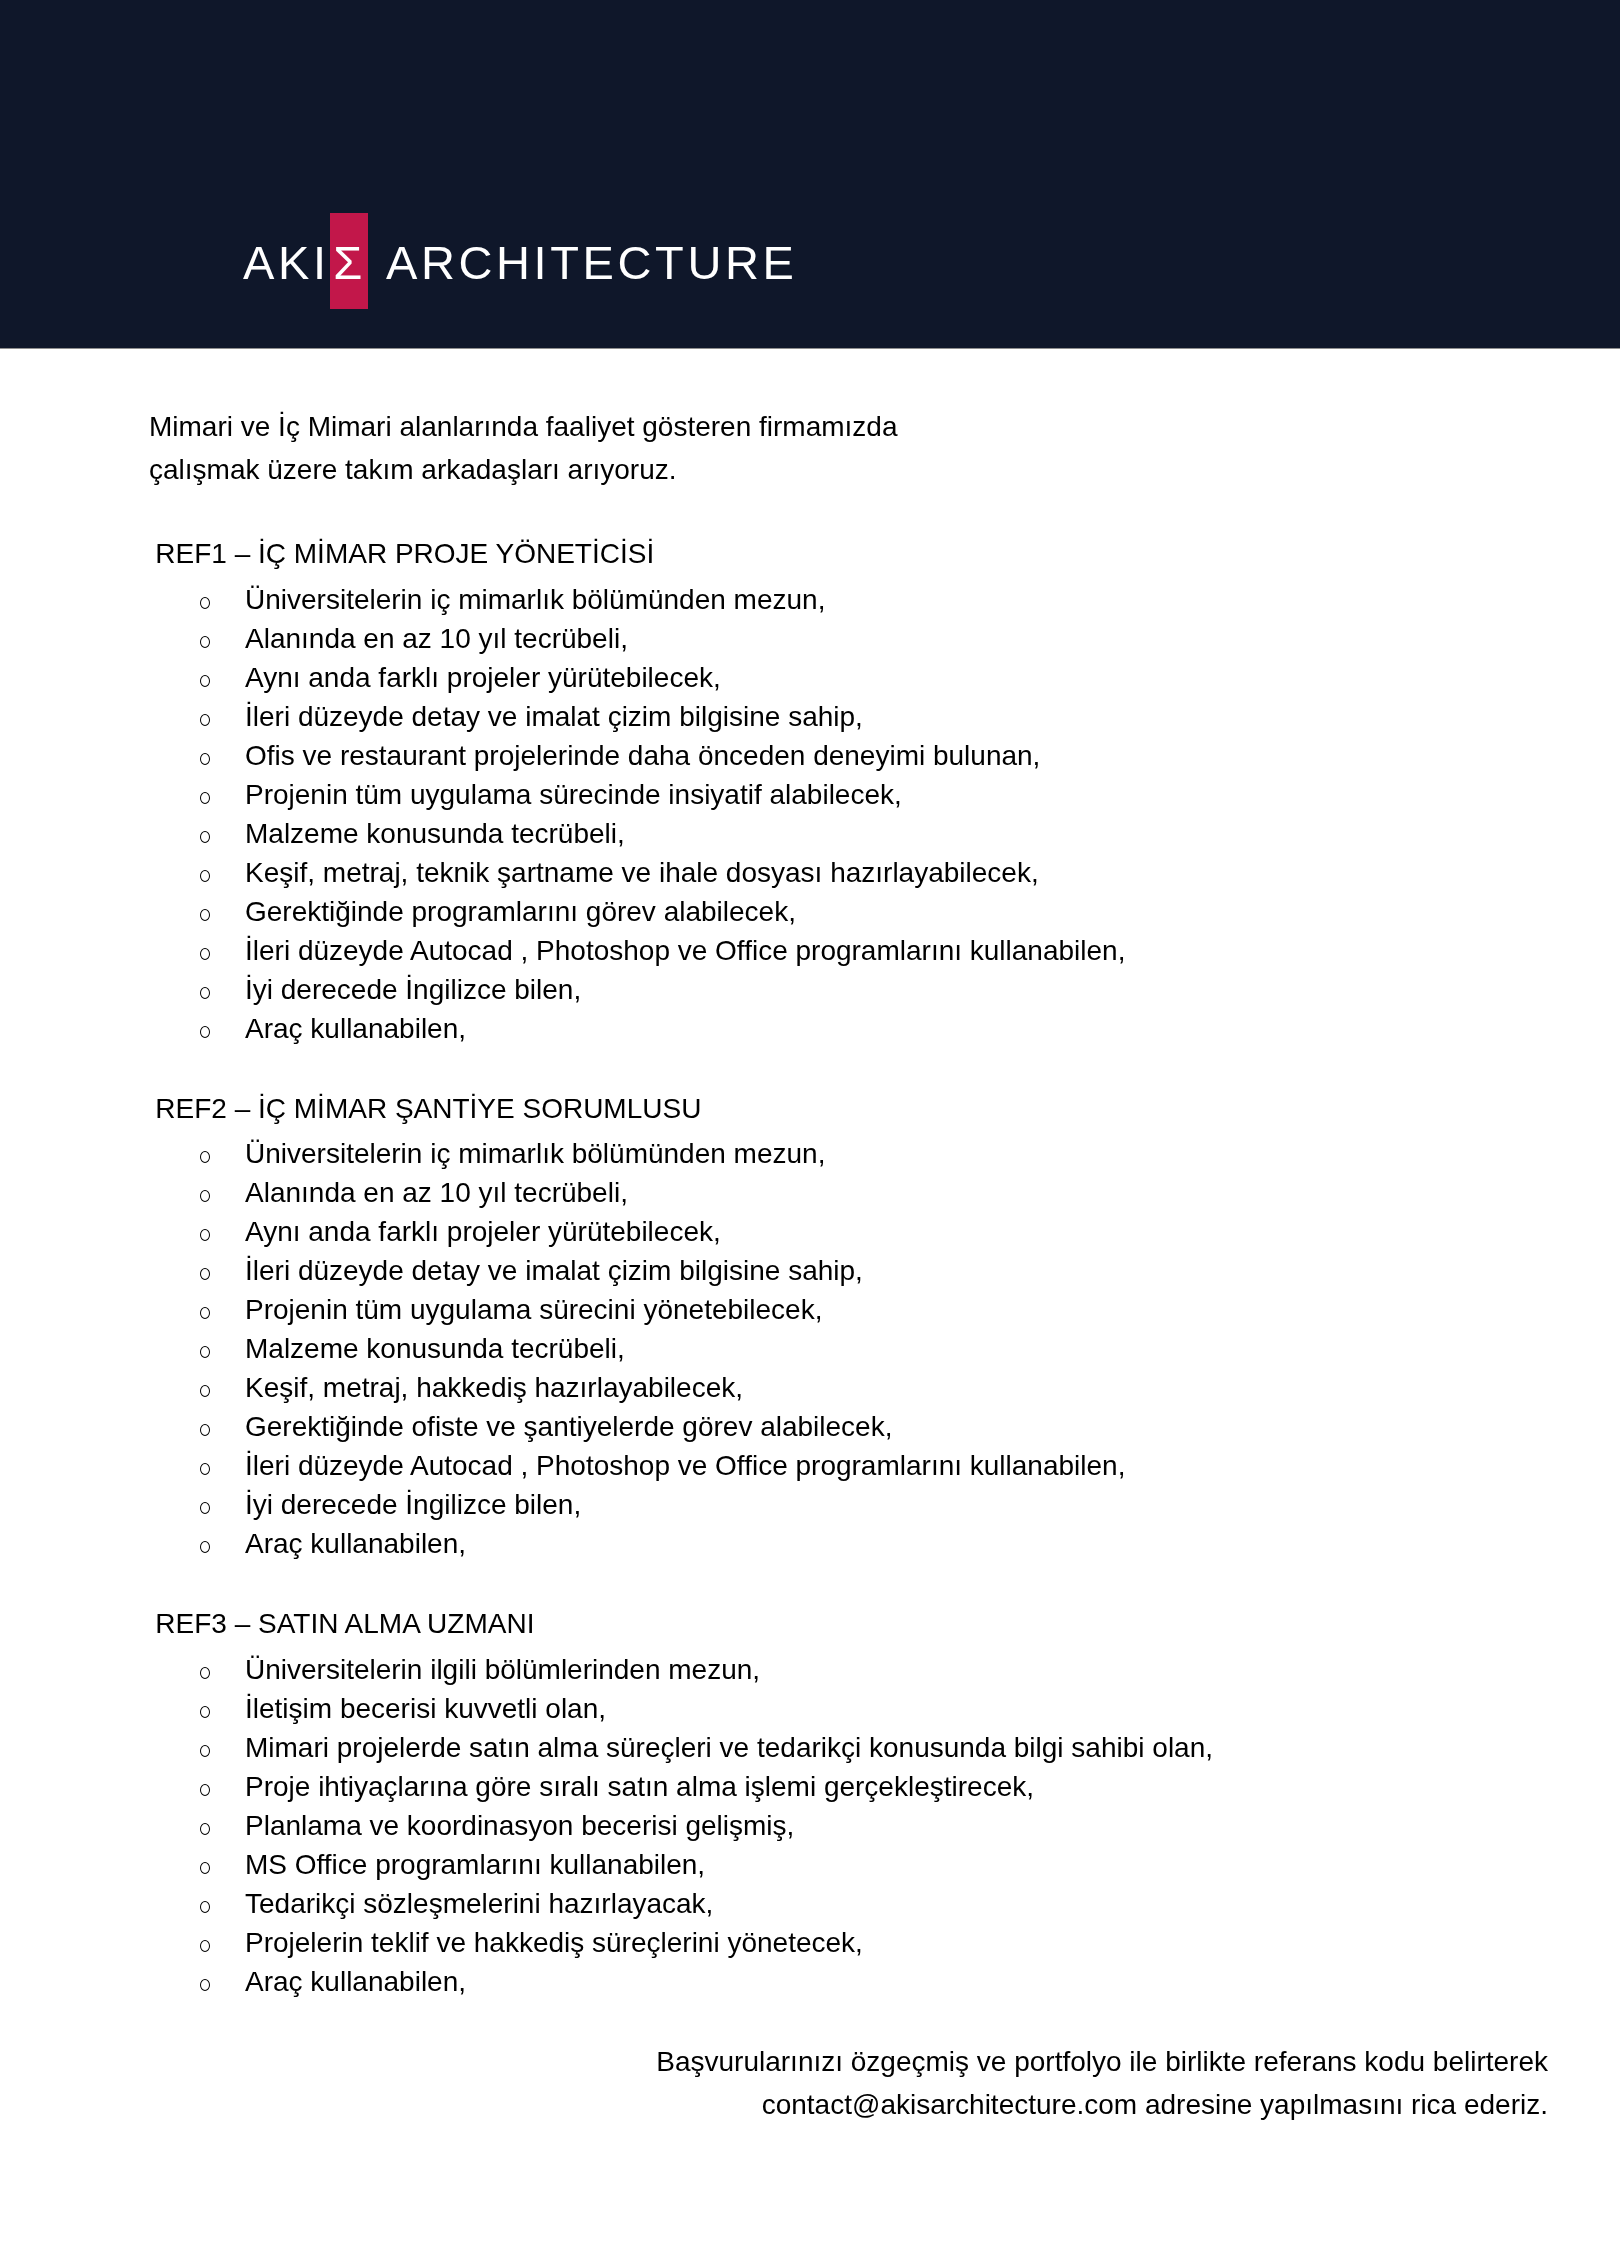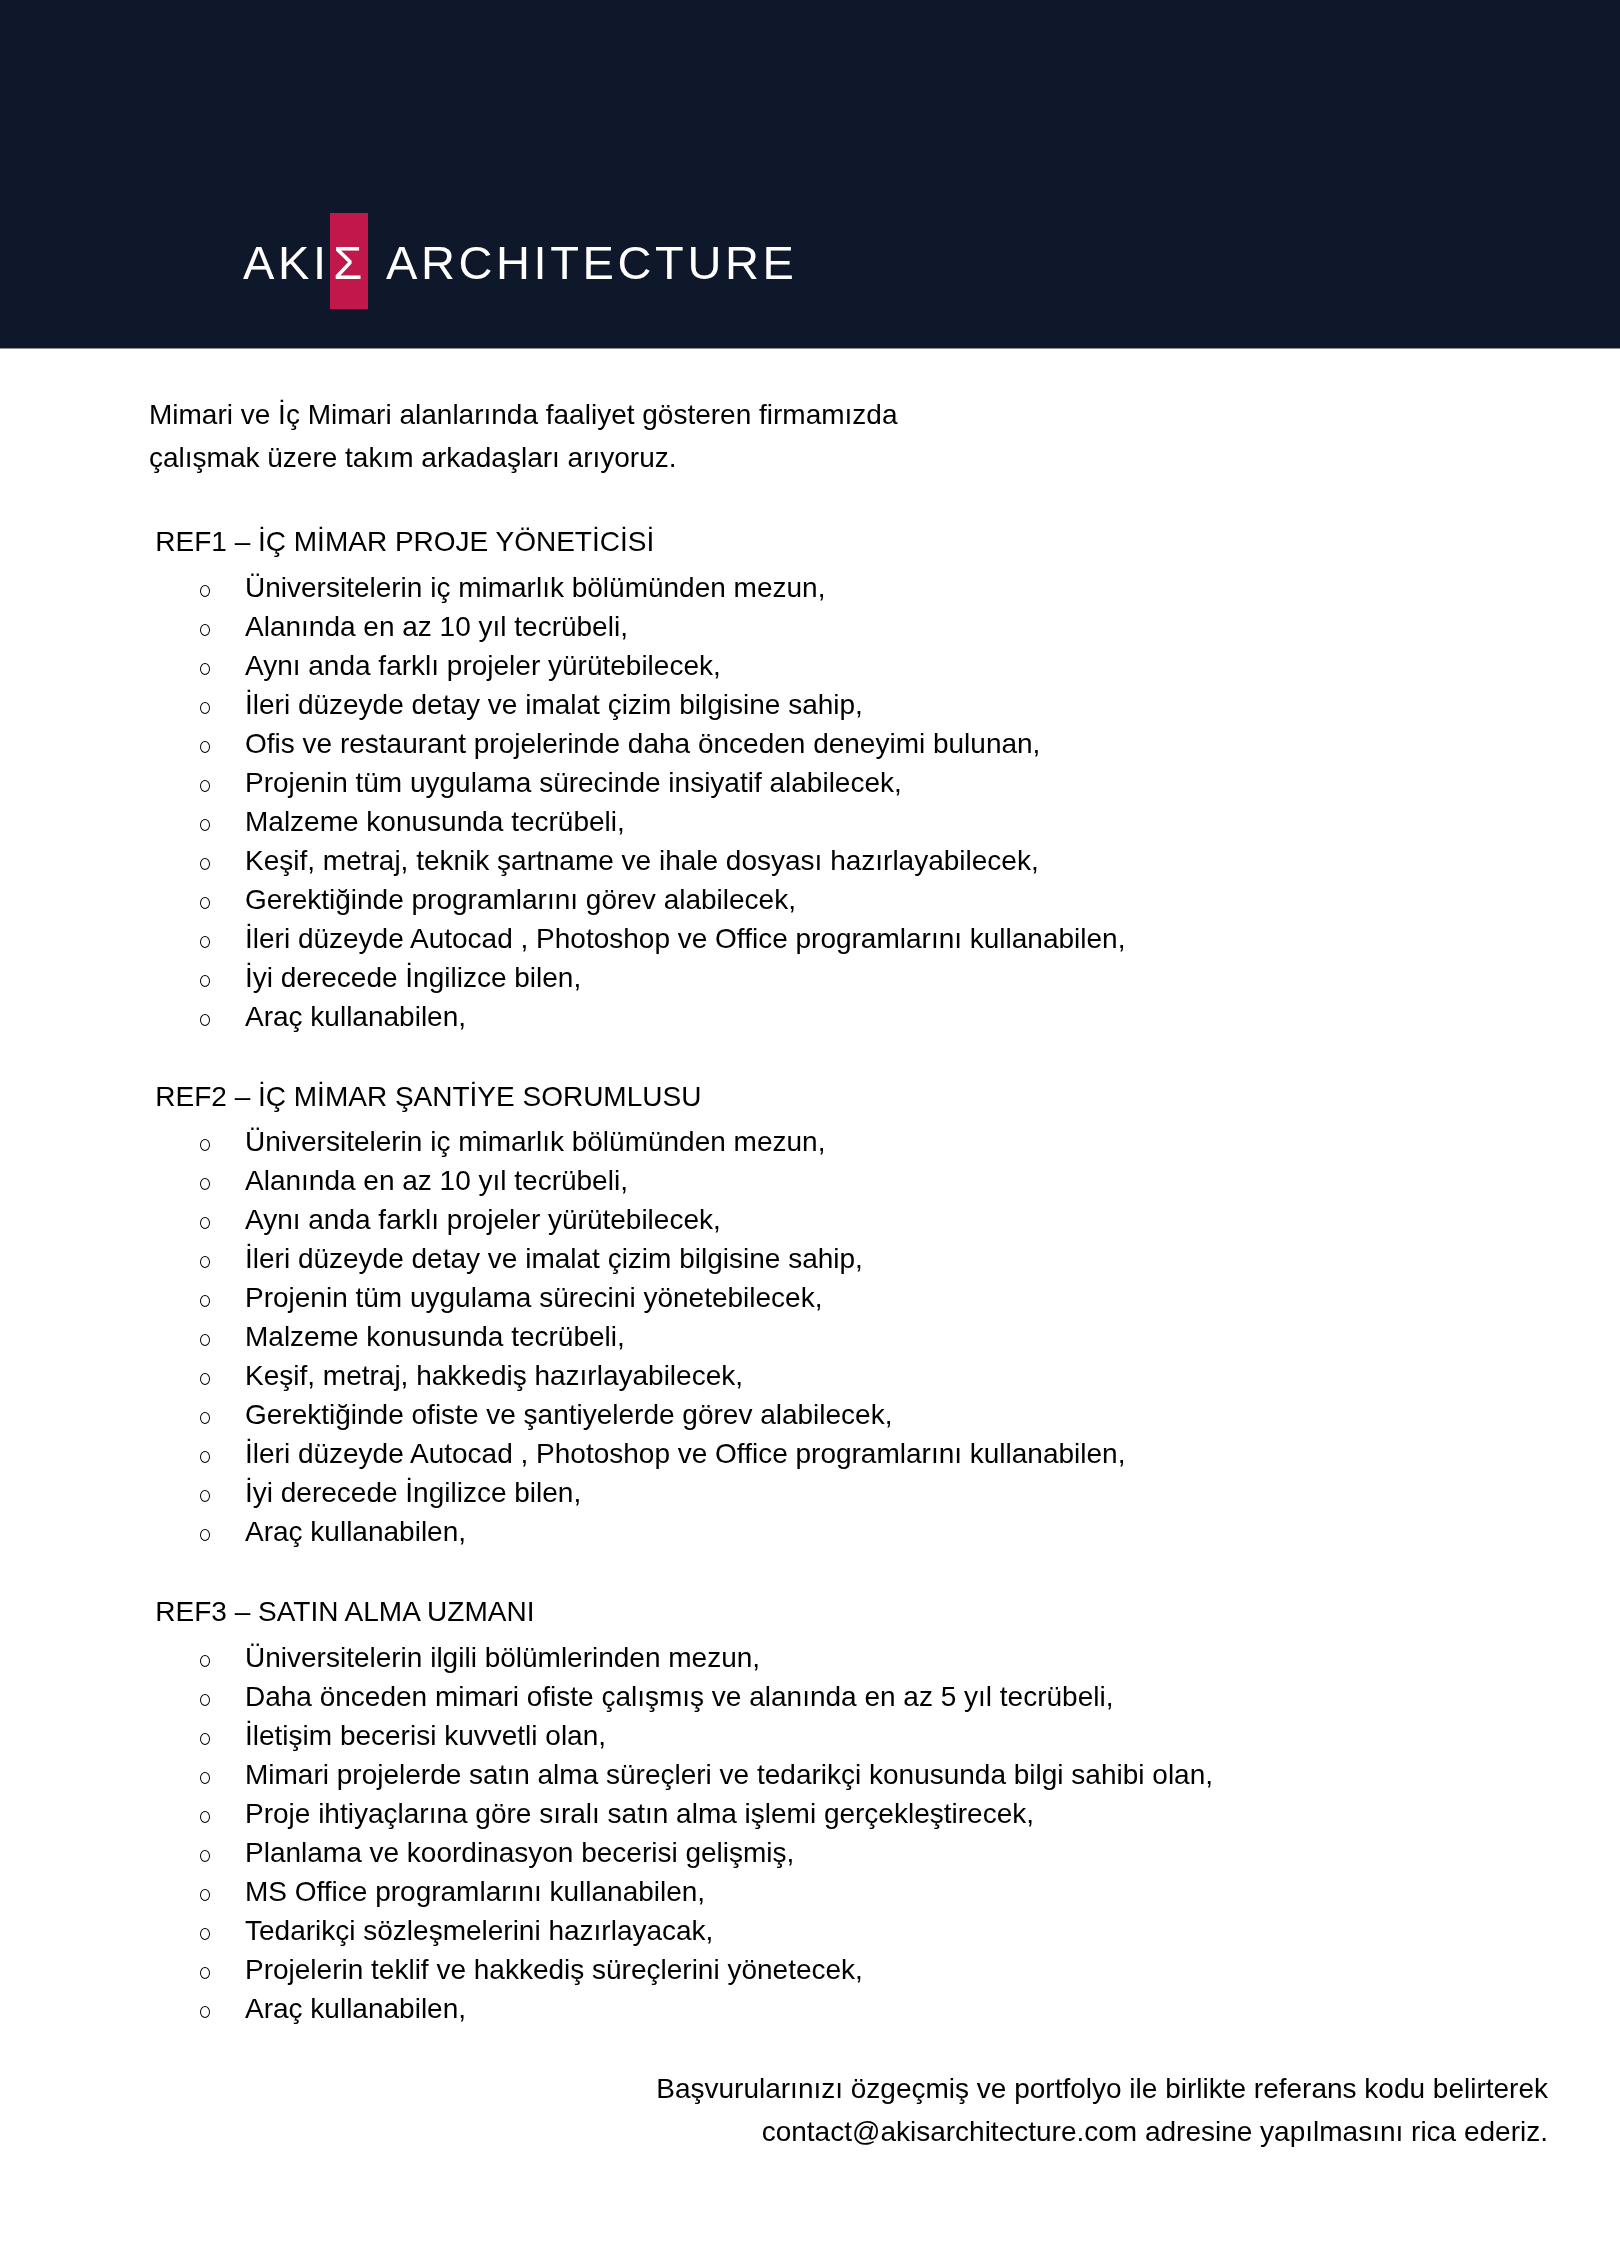--- a/index.html
+++ b/index.html
@@ -33,21 +33,21 @@
     letter-spacing: 3.6px;
     white-space: nowrap;
   }
   .logo .sigma-chip {
     background: #C2174A;
     padding: 23.4px 2.7px 20px 2.7px;
     margin: 0 0.9px;
   }
   
   .content {
-    padding: 44px 72px 0 149px;
+    padding: 56px 72px 0 149px;
     font-size: 28px;
   }
   .intro { line-height: 43px; margin: 0 0 41px 0; }
   .intro div { white-space: nowrap; }
   .job-section h2 {
     font-size: 28px;
     font-weight: 400;
     line-height: 43px;
     margin: 0 0 4.5px 6.3px;
     white-space: nowrap;
@@ -124,21 +124,20 @@
           <li>İleri düzeyde Autocad , Photoshop ve Office programlarını kullanabilen,</li>
           <li>İyi derecede İngilizce bilen,</li>
           <li>Araç kullanabilen,</li>
         </ul>
     </section>
 
     <section class="job-section">
       <h2>REF3 – SATIN ALMA UZMANI</h2>
       <ul>
           <li>Üniversitelerin ilgili bölümlerinden mezun,</li>
-          <li>Daha önceden mimari ofiste çalışmış ve alanında en az 5 yıl tecrübeli,</li>
           <li>İletişim becerisi kuvvetli olan,</li>
           <li>Mimari projelerde satın alma süreçleri ve tedarikçi konusunda bilgi sahibi olan,</li>
           <li>Proje ihtiyaçlarına göre sıralı satın alma işlemi gerçekleştirecek,</li>
           <li>Planlama ve koordinasyon becerisi gelişmiş,</li>
           <li>MS Office programlarını kullanabilen,</li>
           <li>Tedarikçi sözleşmelerini hazırlayacak,</li>
           <li>Projelerin teklif ve hakkediş süreçlerini yönetecek,</li>
           <li>Araç kullanabilen,</li>
         </ul>
     </section>

